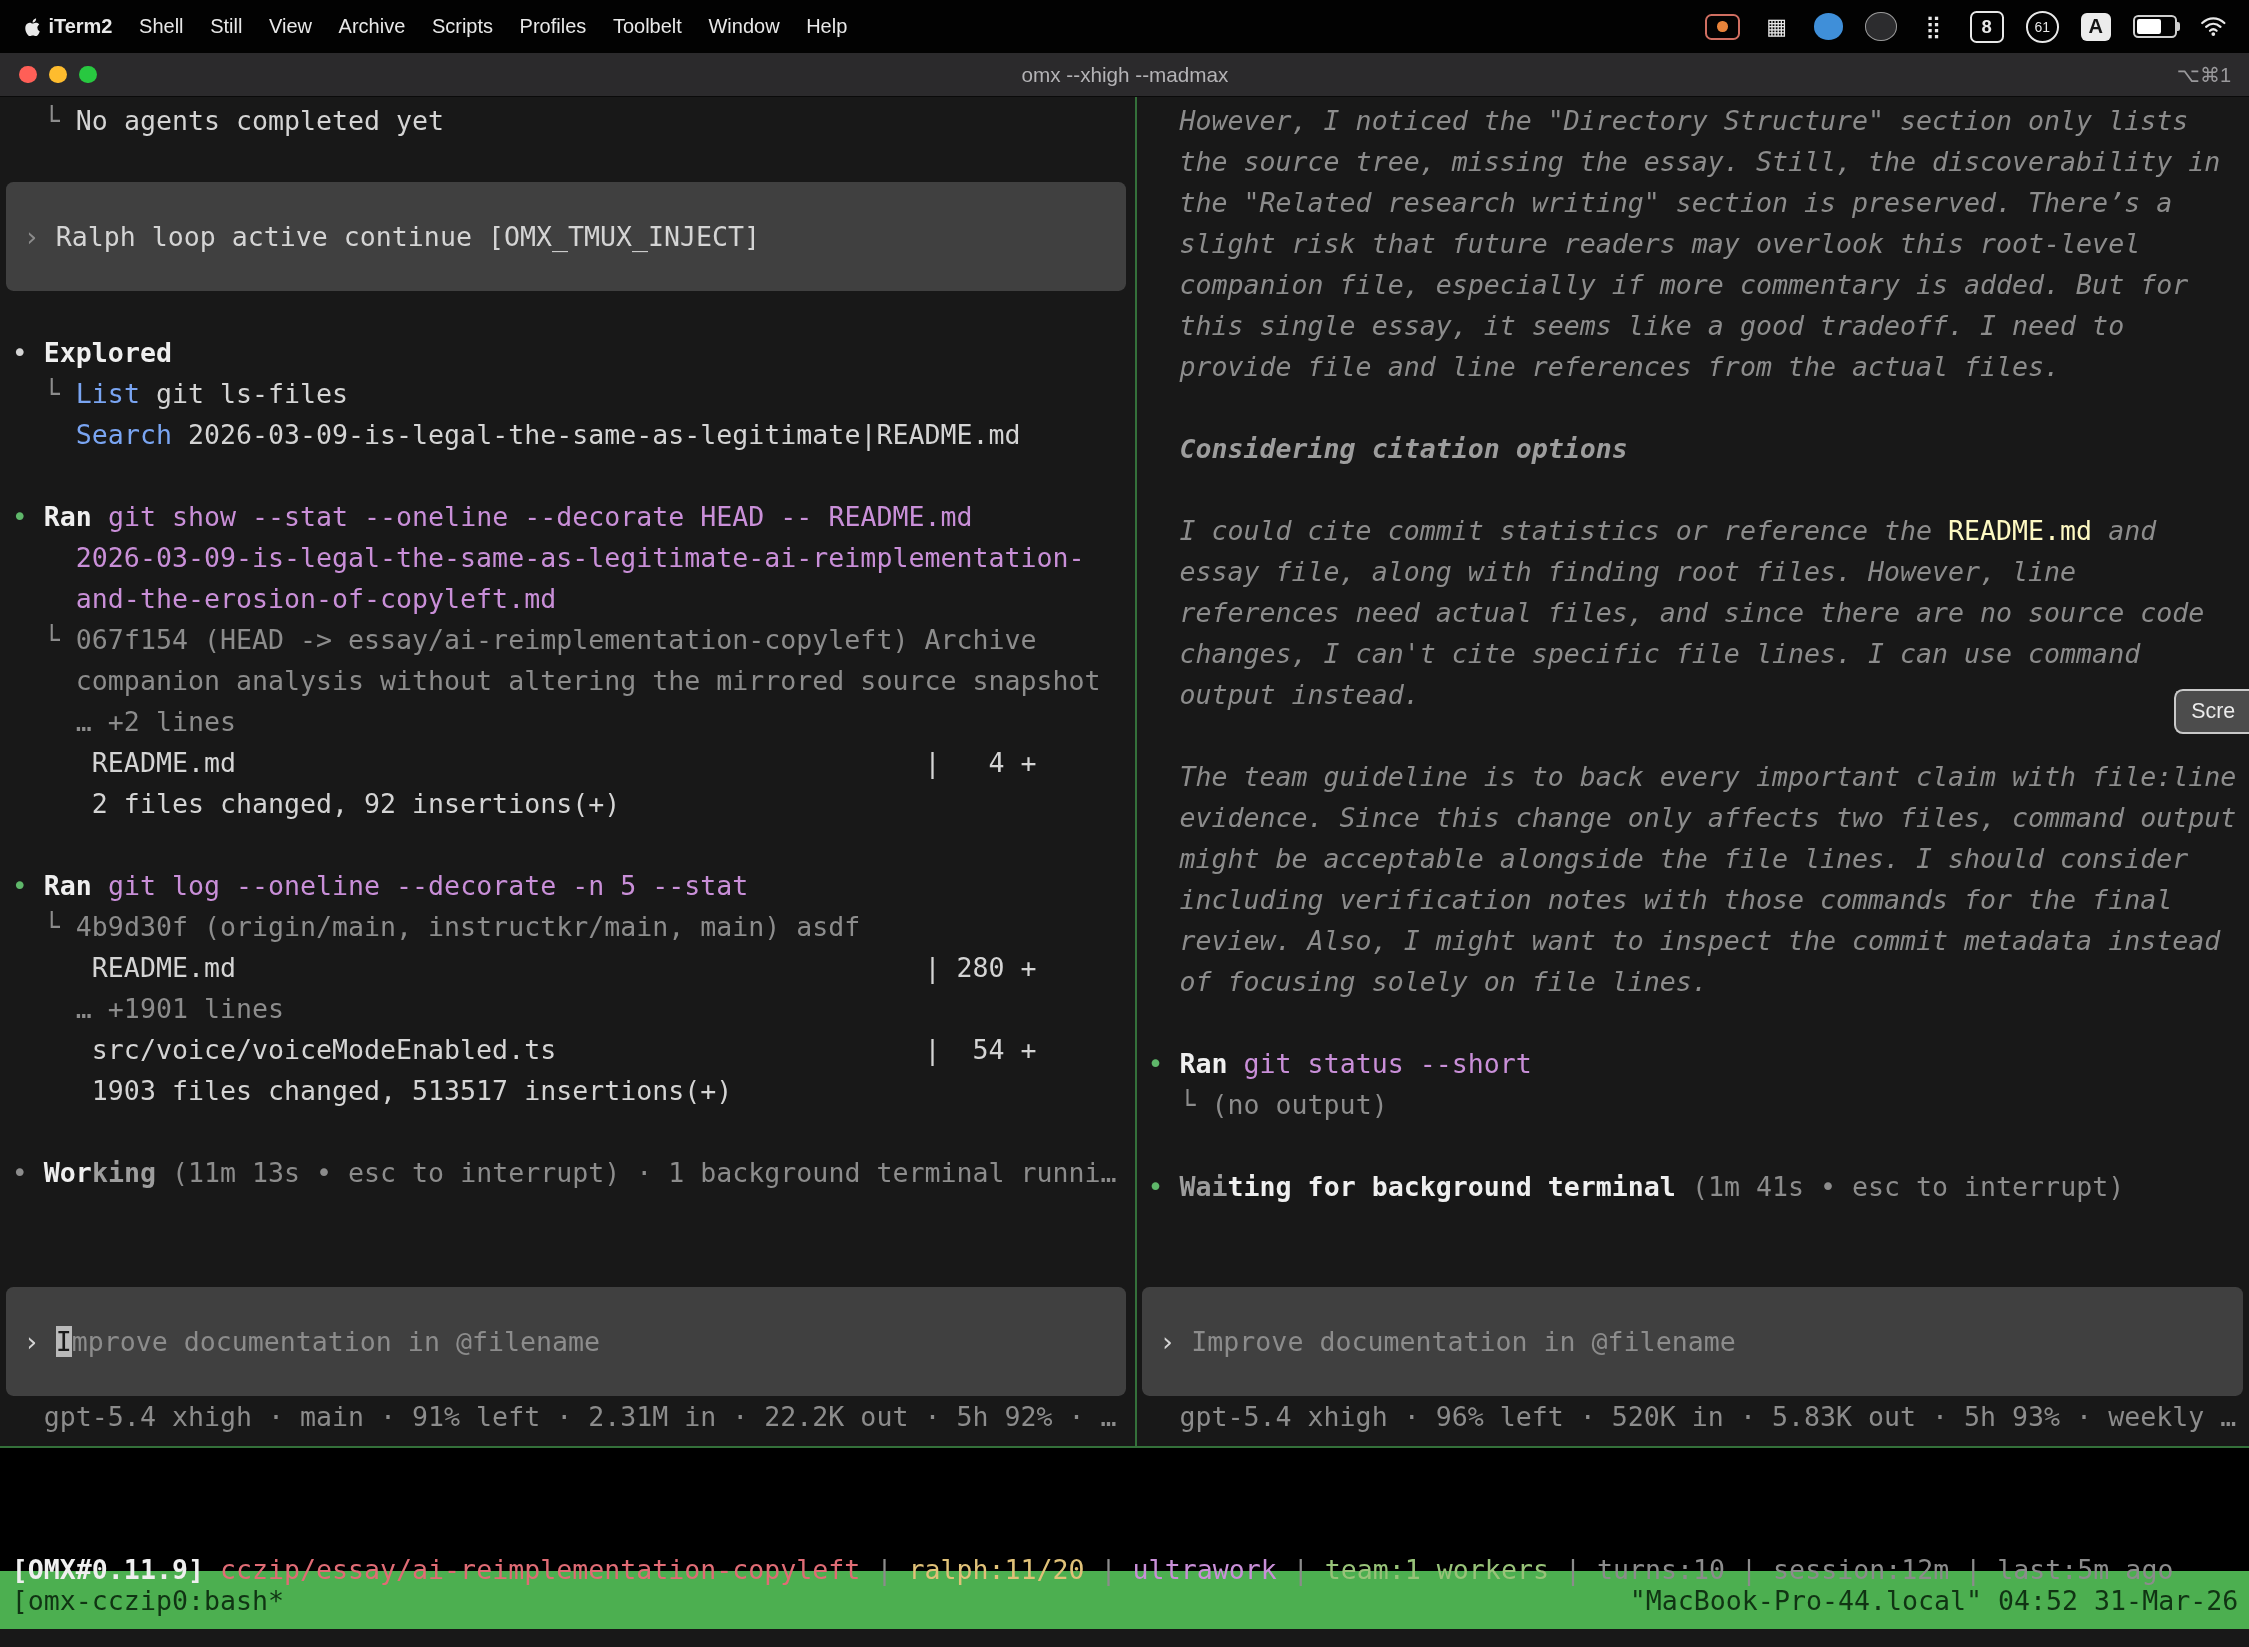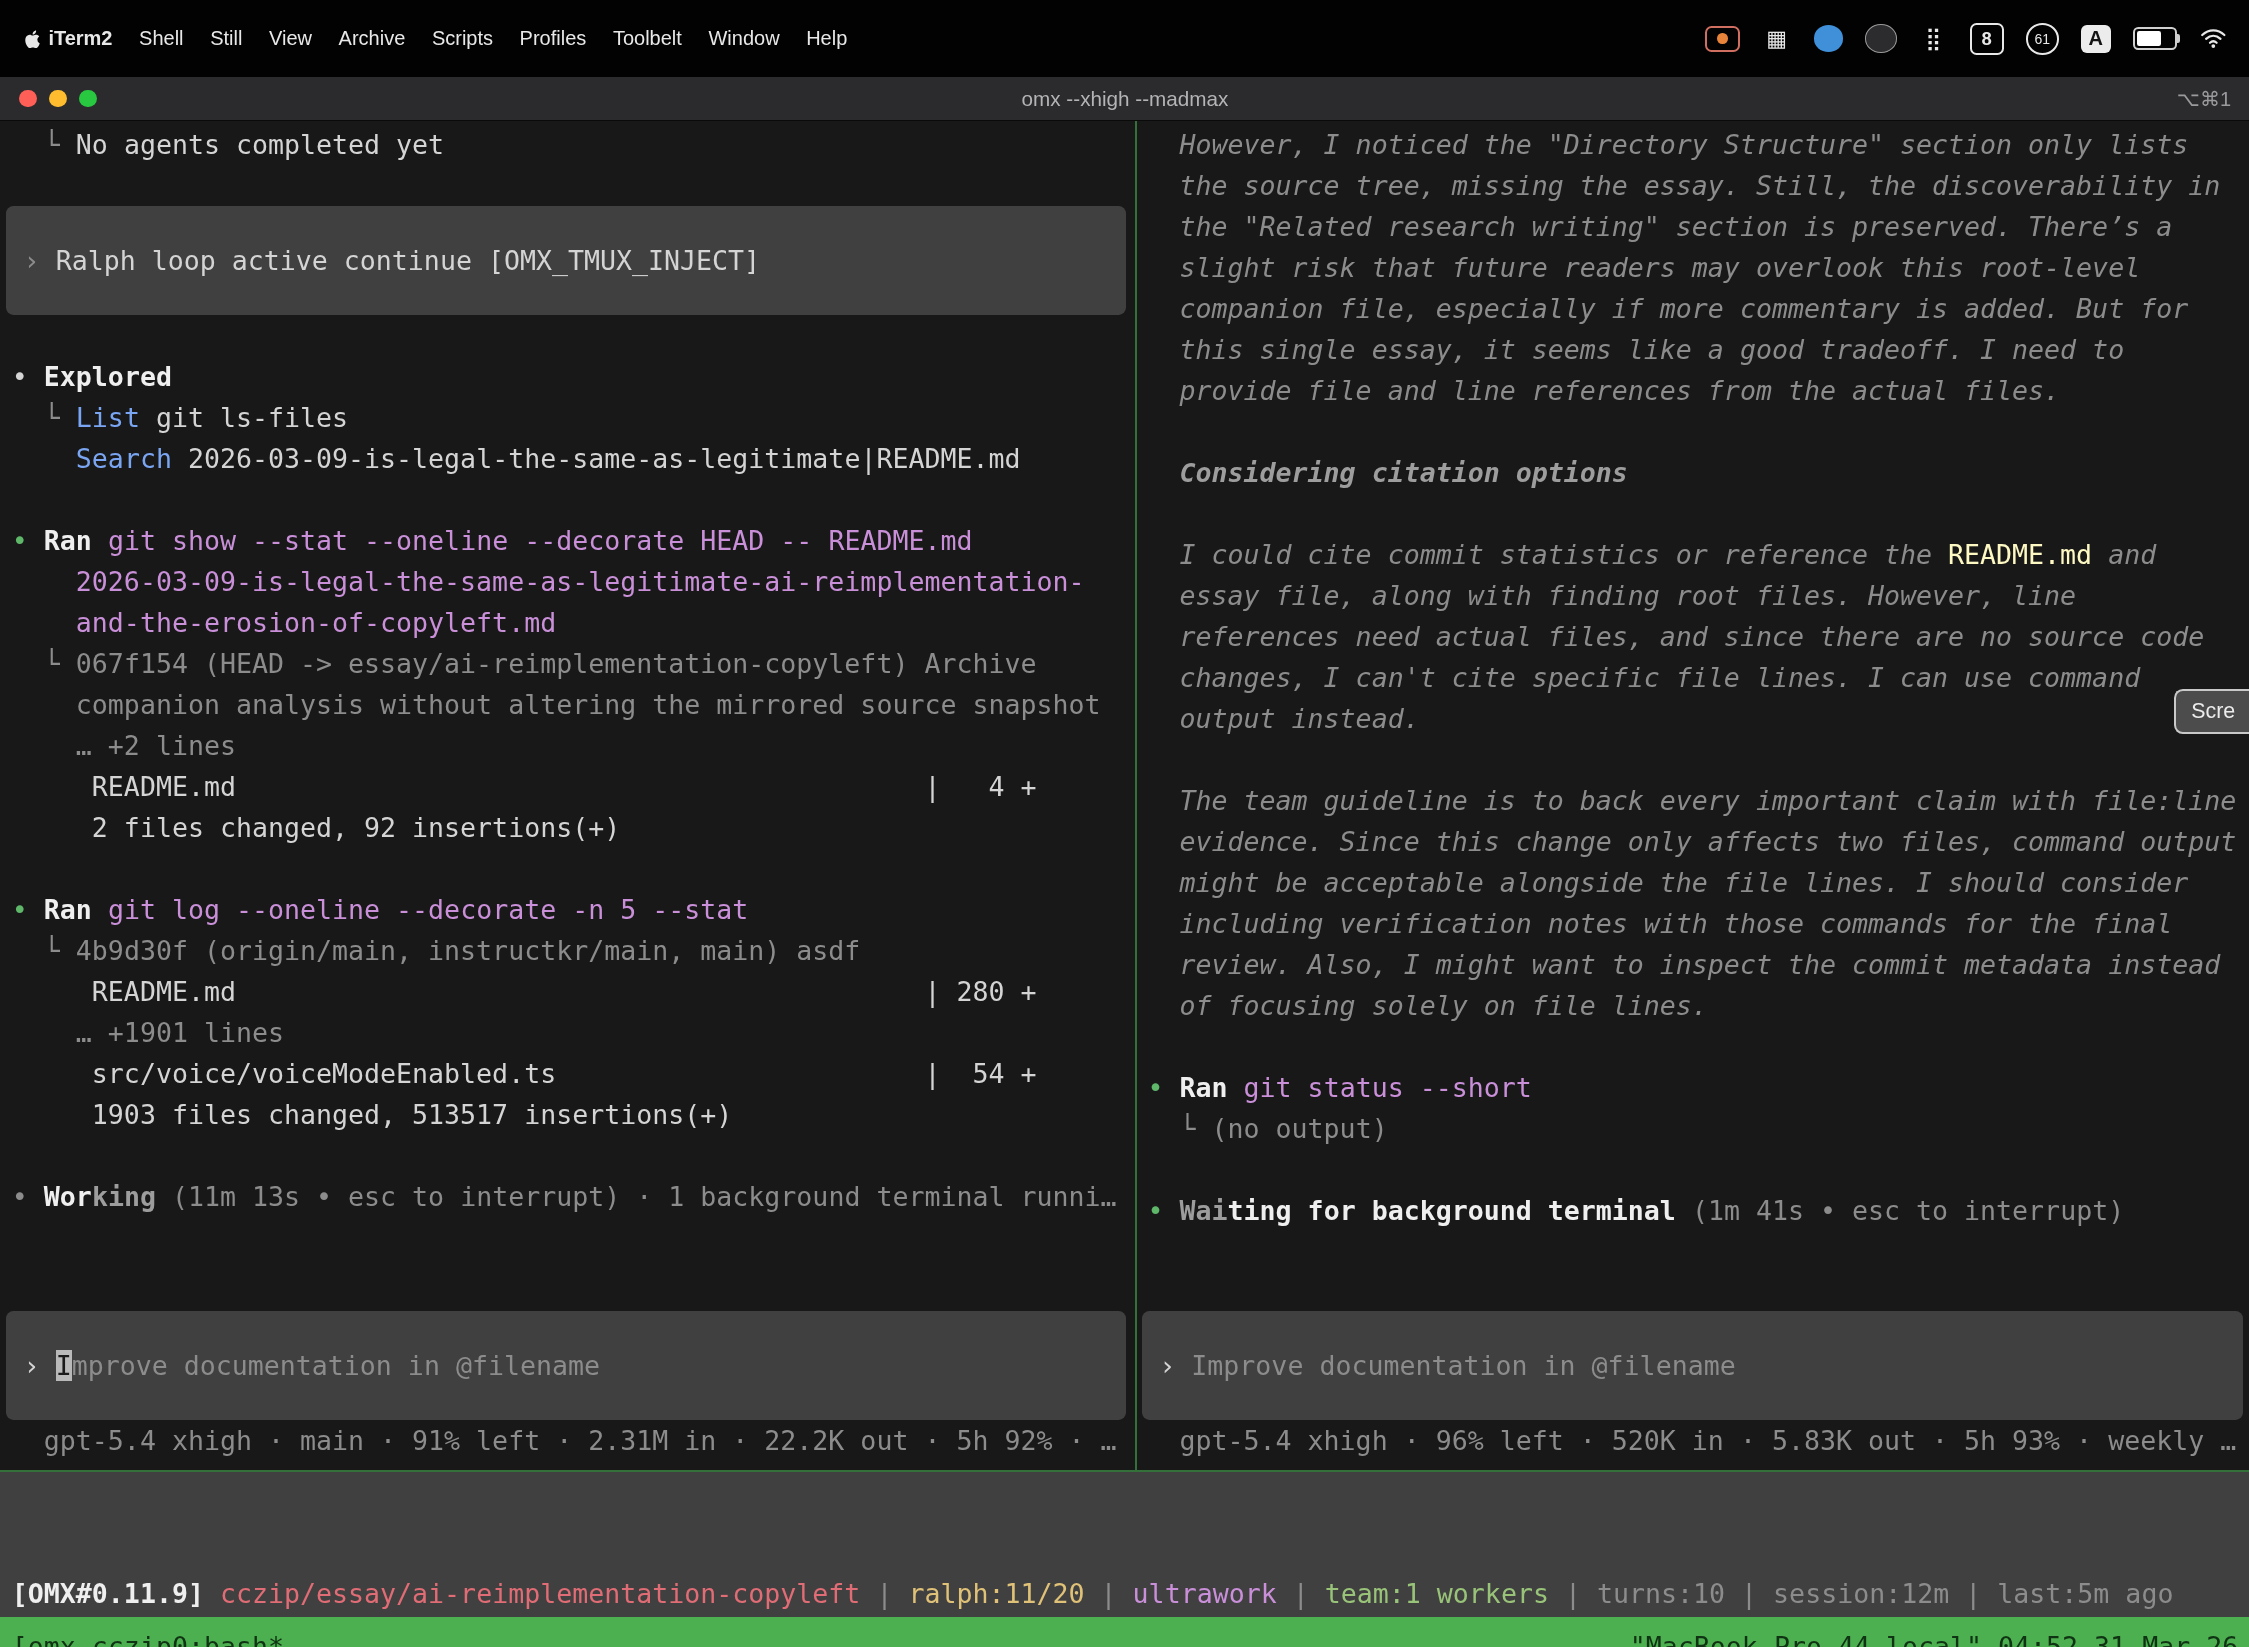--- a/index.html
+++ b/index.html
@@ -1,21 +1,21 @@
 <!DOCTYPE html>
 <html style="font-size:11.8px"><head>
 <meta charset="utf-8">
 <style>
   html,body{margin:0;padding:0;}
   body{width:2250px;height:1648px;background:#181818;overflow:hidden;position:relative;
        font-family:"Liberation Sans",sans-serif;}
 
   
   .menubar{height:53px;background:#020202;display:flex;align-items:center;
-           padding:12px 22px;color:#e8e8e8;font-size:20px;}
+           padding:0 22px;color:#e8e8e8;font-size:20px;}
   .menubar .menus{display:flex;align-items:center;gap:26.6px;}
   .menu-item{white-space:nowrap;}
   .menu-item.bold{font-weight:bold;}
   .apple{display:flex;align-items:center;margin-right:4.4px;}
   .status-icons{margin-left:auto;display:flex;align-items:center;gap:22px;}
   .icon{display:inline-flex;align-items:center;justify-content:center;
         min-width:29.5px;height:29.5px;color:#e8e8e8;font-size:22px;}
   .icon-record{width:31px;height:22px;border:2.2px solid #cf6e61;border-radius:6.6px;
                display:flex;align-items:center;justify-content:center;}
   .icon-record::after{content:'';width:10.3px;height:10.3px;border-radius:50%;background:#e8833a;}
@@ -68,21 +68,21 @@
   .c-green{color:#5fb76a;}
   .c-red{color:#e06c75;}
   .c-yellow{color:#e0c178;}
   .c-green2{color:#98c379;}
   .c-it{color:#8c8c8c;font-style:italic;}
   .c-itbold{color:#9d9d9d;font-style:italic;font-weight:bold;}
   .c-itblue{color:#fef9c3;}
   .c-cursor{background:#b9b9b9;color:#1a1a1a;}
 
   
-  .omx-row{height:145px;box-sizing:border-box;padding:19px 11.8px 0 11.8px;background:#404040;
+  .omx-row{height:123px;box-sizing:border-box;padding:19px 11.8px 0 11.8px;background:#000000;
            font-family:"DejaVu Sans Mono",monospace;font-size:26.6px;line-height:41px;white-space:pre;}
   .tmuxbar{height:58px;background:#4caf50;color:#103413;display:flex;align-items:center;
            justify-content:space-between;padding:0 11.8px;box-sizing:border-box;
            font-family:"DejaVu Sans Mono",monospace;font-size:26.6px;white-space:pre;}
 
   
   .tooltip{position:absolute;right:0;top:689px;background:#4c4c4c;border:2.2px solid #c9c9c9;
            border-right:none;border-radius:8.9px 0 0 8.9px;color:#ececec;
            font-size:21.4px;padding:8px 14.8px;z-index:10;}
 </style>

